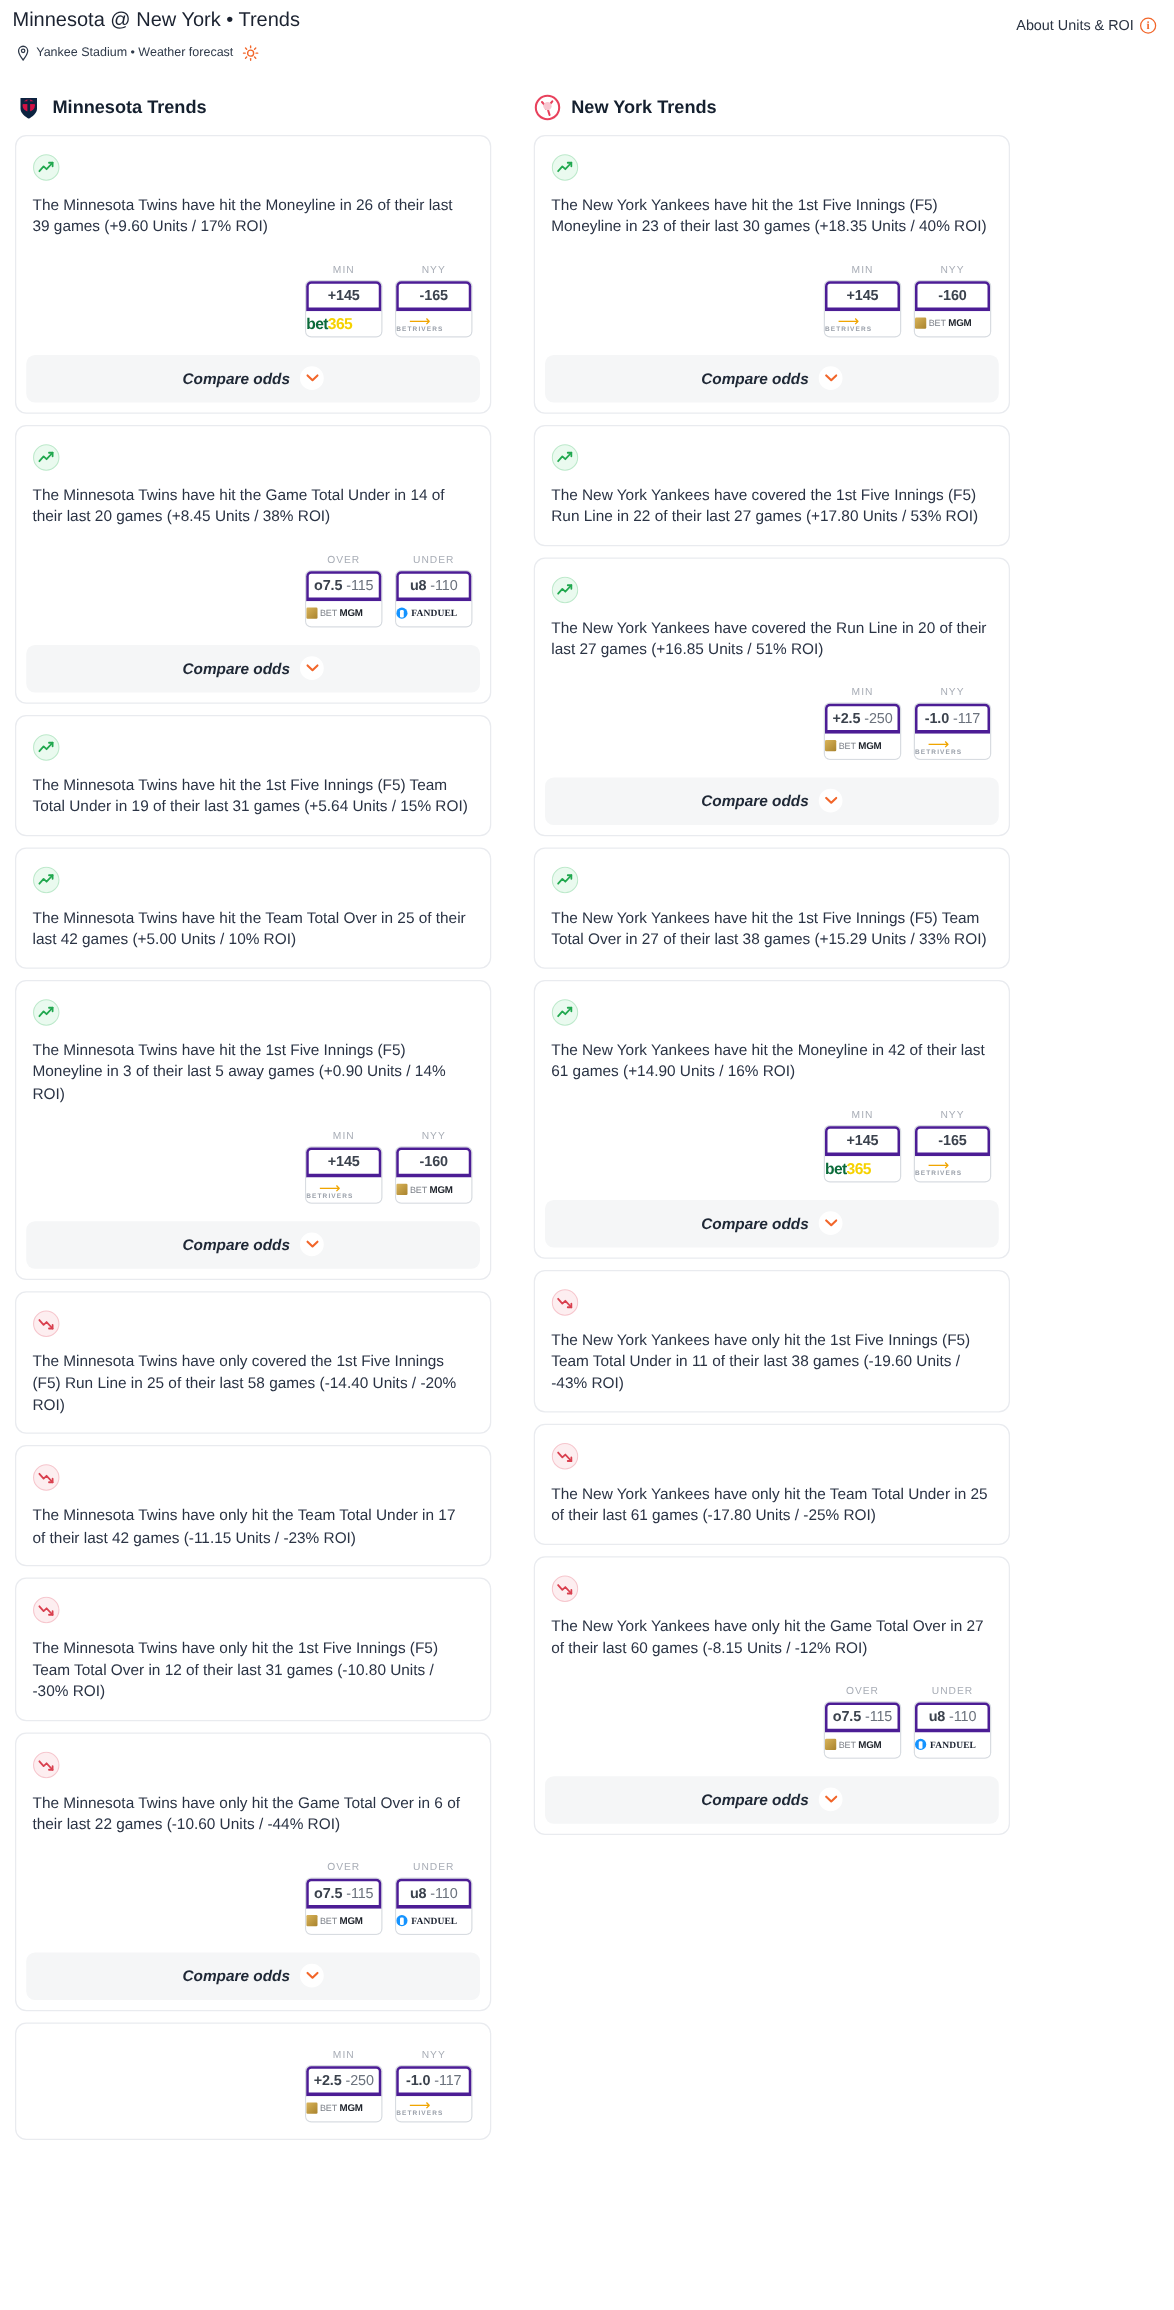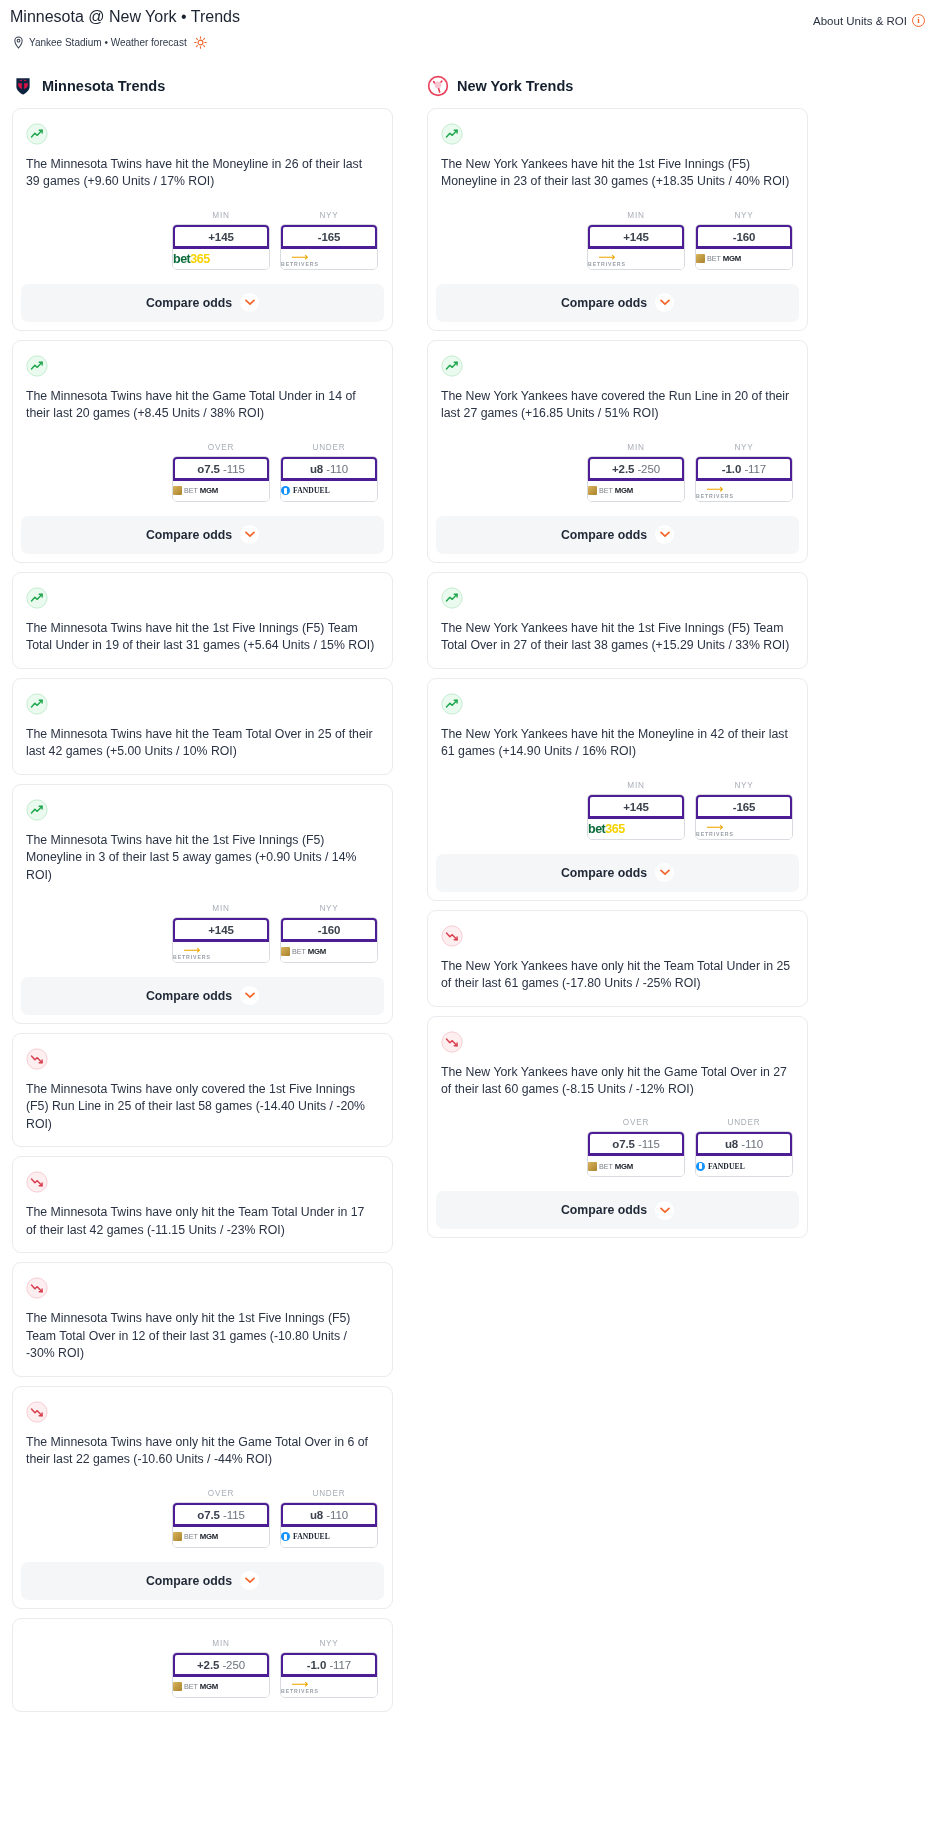--- a/index.html
+++ b/index.html
@@ -55,21 +55,21 @@
   .tr-ico { width: 22px; height: 22px; flex: 0 0 22px; margin-top: 1px; }
   .tr-text {
     font-size: 12.3px; line-height: 1.42; color: #2a3344;
     padding-top: 1px;
   }
 
   .odds-wrap {
     display: flex; justify-content: flex-end; gap: 10px;
     padding: 20px 14px 0 14px;
   }
-  .odd { width: 98px; }
+  .odd { width: 62px; }
   .odd-lab {
     font-size: 8.2px; letter-spacing: .8px; color: #a8adb6;
     text-align: center; margin-bottom: 4px; font-weight: 400;
   }
   .odd-box {
     border: 1px solid #d8dce1; border-radius: 5px; overflow: hidden;
     background: #fff;
   }
   .odd-val {
     border: 3px solid #4c1d95; border-radius: 5px 5px 0 0;
@@ -99,21 +99,21 @@
   .bk-fd .c { width: 9px; height: 9px; border-radius: 50%; background: #1493ff; position: relative; }
   .bk-fd .c:after { content:""; position:absolute; left:3px; top:1.5px; width:3px; height:6px; background:#fff; border-radius:1px; }
   .bk-fd .t { font-size: 7.6px; color: #1b2230; font-weight: 800; letter-spacing: .1px; font-family: Liberation Serif, serif; }
 
   .compare {
     margin: 14px 8px 8px 8px;
     background: #f5f6f7; border-radius: 7px;
     height: 38px; display: flex; align-items: center; justify-content: center;
     gap: 8px; cursor: pointer;
   }
-  .compare .lbl { font-size: 12.3px; font-weight: 600; color: #1f2836; }
+  .compare .lbl { font-size: 12.3px; font-weight: 600; color: #1f2836; font-style: italic; }
   .compare .chev {
     width: 19px; height: 19px; border-radius: 50%; background: #fff;
     display: flex; align-items: center; justify-content: center;
   }
   .card.plain .card-body { padding-bottom: 13px; }
 </style>
 </head>
 <body>
 
 <div class="page">
@@ -486,20 +486,32 @@
           </div>
           <div class="compare">
             <span class="lbl">Compare odds</span>
             <span class="chev">
               <svg width="10" height="7" viewBox="0 0 10 7">
                 <path d="M1 1.4L5 5.2 9 1.4" fill="none" stroke="#f2662a" stroke-width="1.7" stroke-linecap="round" stroke-linejoin="round"></path>
               </svg>
             </span>
           </div>
         </div>
+        <div class="card plain">
+          <div class="card-body">
+            <div class="trend-row">
+              <span class="tr-ico"><svg viewBox="0 0 26 26" width="22" height="22">
+                  <circle cx="13" cy="13" r="12" fill="#eafaef" stroke="#bde9cb"></circle>
+                  <path d="M6.5 16.5l4-4.5 2.8 2.6L19 8.5" fill="none" stroke="#21a84f" stroke-width="1.7" stroke-linecap="round" stroke-linejoin="round"></path>
+                  <path d="M15.6 8.5H19v3.4" fill="none" stroke="#21a84f" stroke-width="1.7" stroke-linecap="round" stroke-linejoin="round"></path>
+                </svg></span>
+              <div class="tr-text">The New York Yankees have covered the 1st Five Innings (F5) Run Line in 22 of their last 27 games (+17.80 Units / 53% ROI)</div>
+            </div>
+          </div>
+        </div>
         <div class="card">
           <div class="card-body">
             <div class="trend-row">
               <span class="tr-ico"><svg viewBox="0 0 26 26" width="22" height="22">
                   <circle cx="13" cy="13" r="12" fill="#eafaef" stroke="#bde9cb"></circle>
                   <path d="M6.5 16.5l4-4.5 2.8 2.6L19 8.5" fill="none" stroke="#21a84f" stroke-width="1.7" stroke-linecap="round" stroke-linejoin="round"></path>
                   <path d="M15.6 8.5H19v3.4" fill="none" stroke="#21a84f" stroke-width="1.7" stroke-linecap="round" stroke-linejoin="round"></path>
                 </svg></span>
               <div class="tr-text">The New York Yankees have covered the Run Line in 20 of their last 27 games (+16.85 Units / 51% ROI)</div>
             </div>
@@ -596,20 +608,32 @@
           </div>
         </div>
         <div class="card plain">
           <div class="card-body">
             <div class="trend-row">
               <span class="tr-ico"><svg viewBox="0 0 26 26" width="22" height="22">
                   <circle cx="13" cy="13" r="12" fill="#fdeef0" stroke="#f6c6cd"></circle>
                   <path d="M6.5 9.5l4 4.5 2.8-2.6L19 17.5" fill="none" stroke="#d9404f" stroke-width="1.7" stroke-linecap="round" stroke-linejoin="round"></path>
                   <path d="M15.6 17.5H19v-3.4" fill="none" stroke="#d9404f" stroke-width="1.7" stroke-linecap="round" stroke-linejoin="round"></path>
                 </svg></span>
+              <div class="tr-text">The New York Yankees have only hit the 1st Five Innings (F5) Team Total Under in 11 of their last 38 games (-19.60 Units / -43% ROI)</div>
+            </div>
+          </div>
+        </div>
+        <div class="card plain">
+          <div class="card-body">
+            <div class="trend-row">
+              <span class="tr-ico"><svg viewBox="0 0 26 26" width="22" height="22">
+                  <circle cx="13" cy="13" r="12" fill="#fdeef0" stroke="#f6c6cd"></circle>
+                  <path d="M6.5 9.5l4 4.5 2.8-2.6L19 17.5" fill="none" stroke="#d9404f" stroke-width="1.7" stroke-linecap="round" stroke-linejoin="round"></path>
+                  <path d="M15.6 17.5H19v-3.4" fill="none" stroke="#d9404f" stroke-width="1.7" stroke-linecap="round" stroke-linejoin="round"></path>
+                </svg></span>
               <div class="tr-text">The New York Yankees have only hit the Team Total Under in 25 of their last 61 games (-17.80 Units / -25% ROI)</div>
             </div>
           </div>
         </div>
         <div class="card">
           <div class="card-body">
             <div class="trend-row">
               <span class="tr-ico"><svg viewBox="0 0 26 26" width="22" height="22">
                   <circle cx="13" cy="13" r="12" fill="#fdeef0" stroke="#f6c6cd"></circle>
                   <path d="M6.5 9.5l4 4.5 2.8-2.6L19 17.5" fill="none" stroke="#d9404f" stroke-width="1.7" stroke-linecap="round" stroke-linejoin="round"></path>

